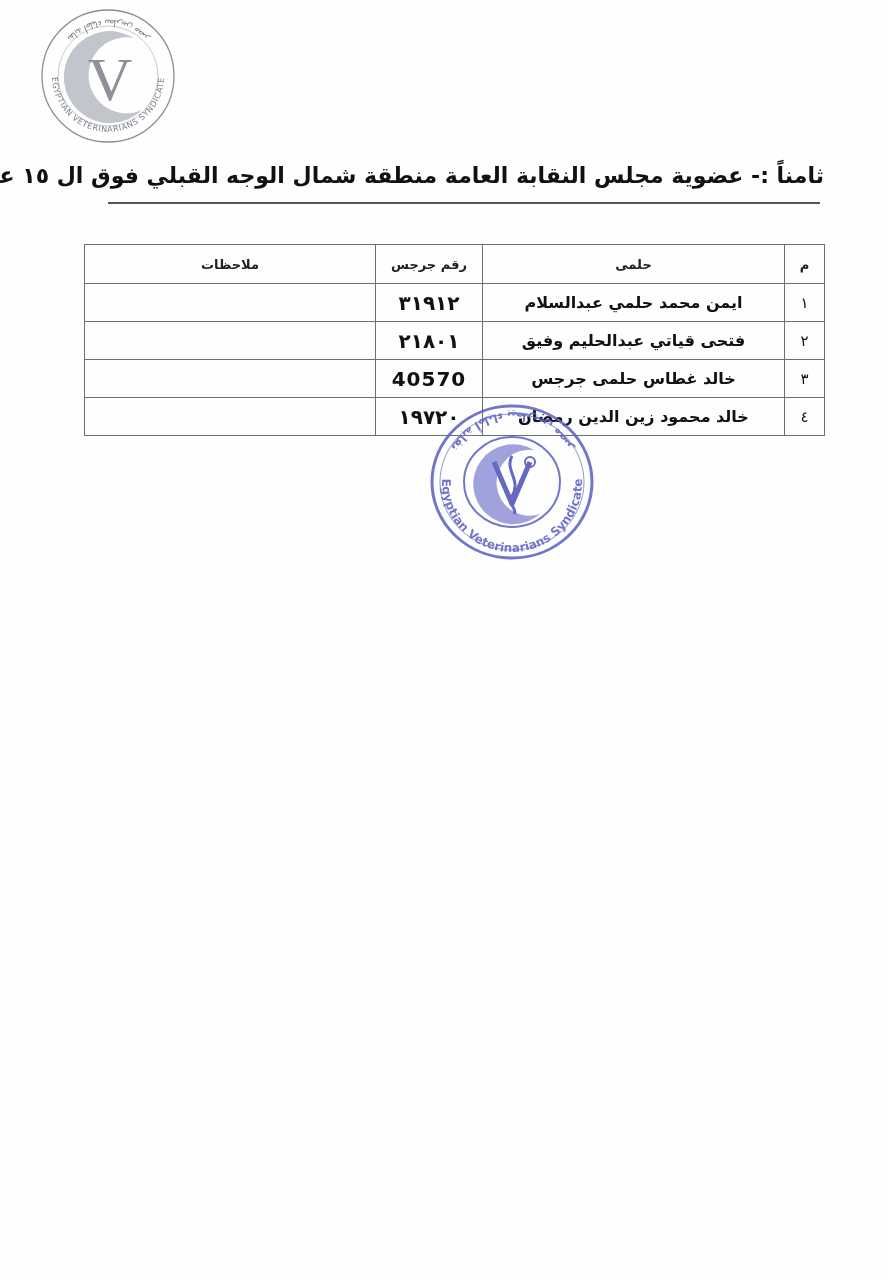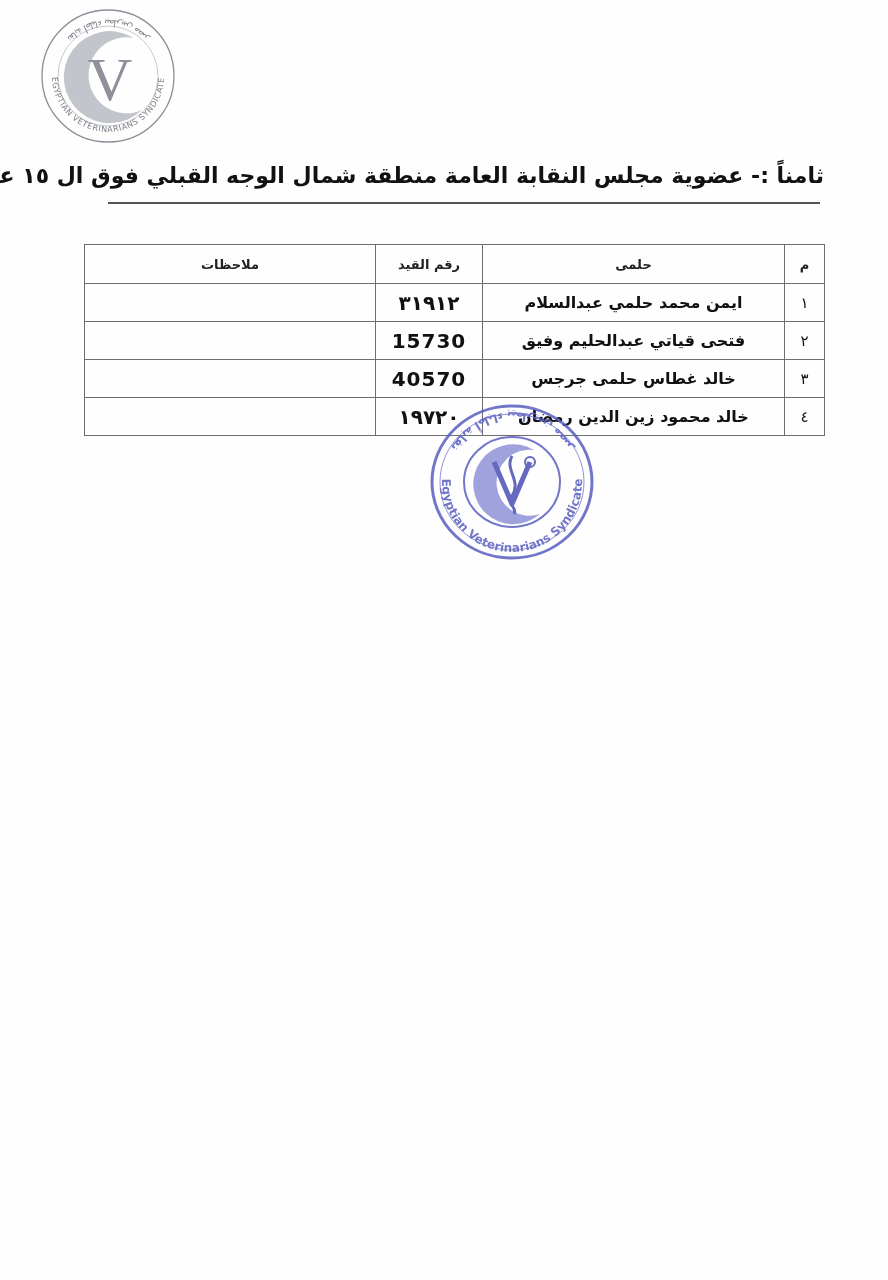--- a/index.html
+++ b/index.html
@@ -161,35 +161,35 @@
     <colgroup>
       <col class="col-m">
       <col class="col-name">
       <col class="col-reg">
       <col class="col-notes">
     </colgroup>
     <thead>
       <tr>
         <th>م</th>
         <th>حلمى</th>
-        <th>رقم القيد</th>
+        <th>رقم جرجس</th>
         <th>ملاحظات</th>
       </tr>
     </thead>
     <tbody>
       <tr>
         <td>١</td>
         <td class="name">ايمن محمد حلمي عبدالسلام</td>
         <td class="reg">٣١٩١٢</td>
         <td></td>
       </tr>
       <tr>
         <td>٢</td>
         <td class="name">فتحى قياتي عبدالحليم وفيق</td>
-        <td class="reg">15730</td>
+        <td class="reg">٢١٨٠١</td>
         <td></td>
       </tr>
       <tr>
         <td>٣</td>
         <td class="name">خالد غطاس حلمى جرجس</td>
         <td class="reg">40570</td>
         <td></td>
       </tr>
       <tr>
         <td>٤</td>

